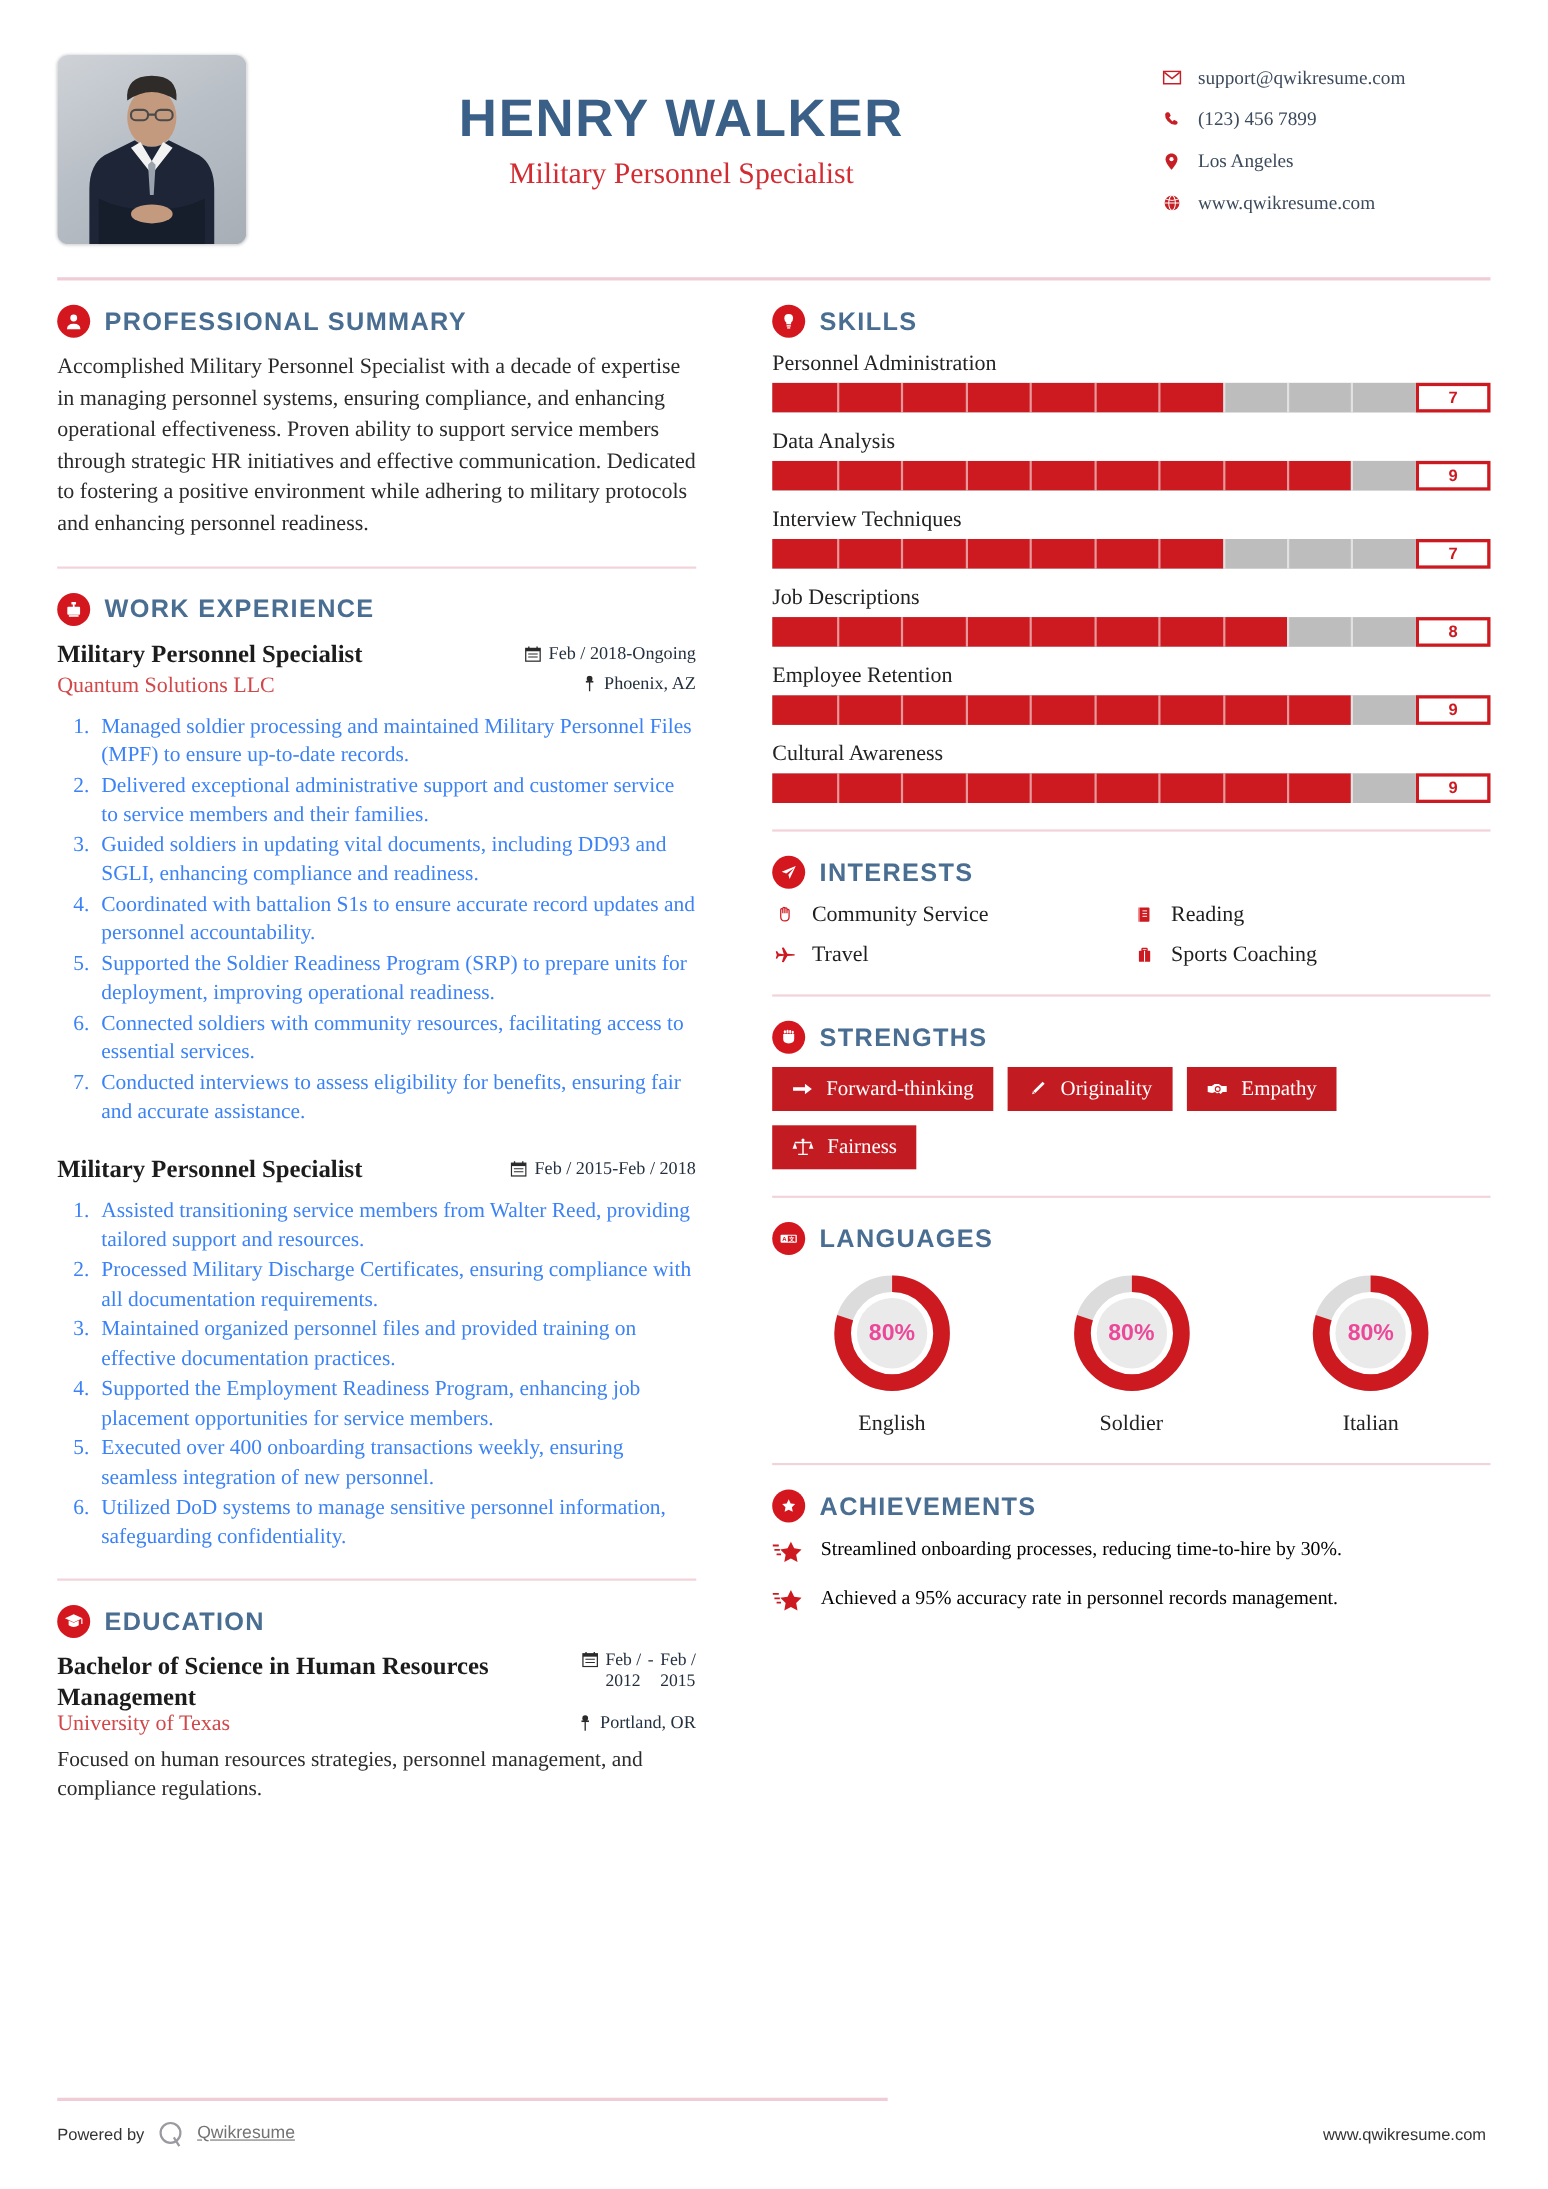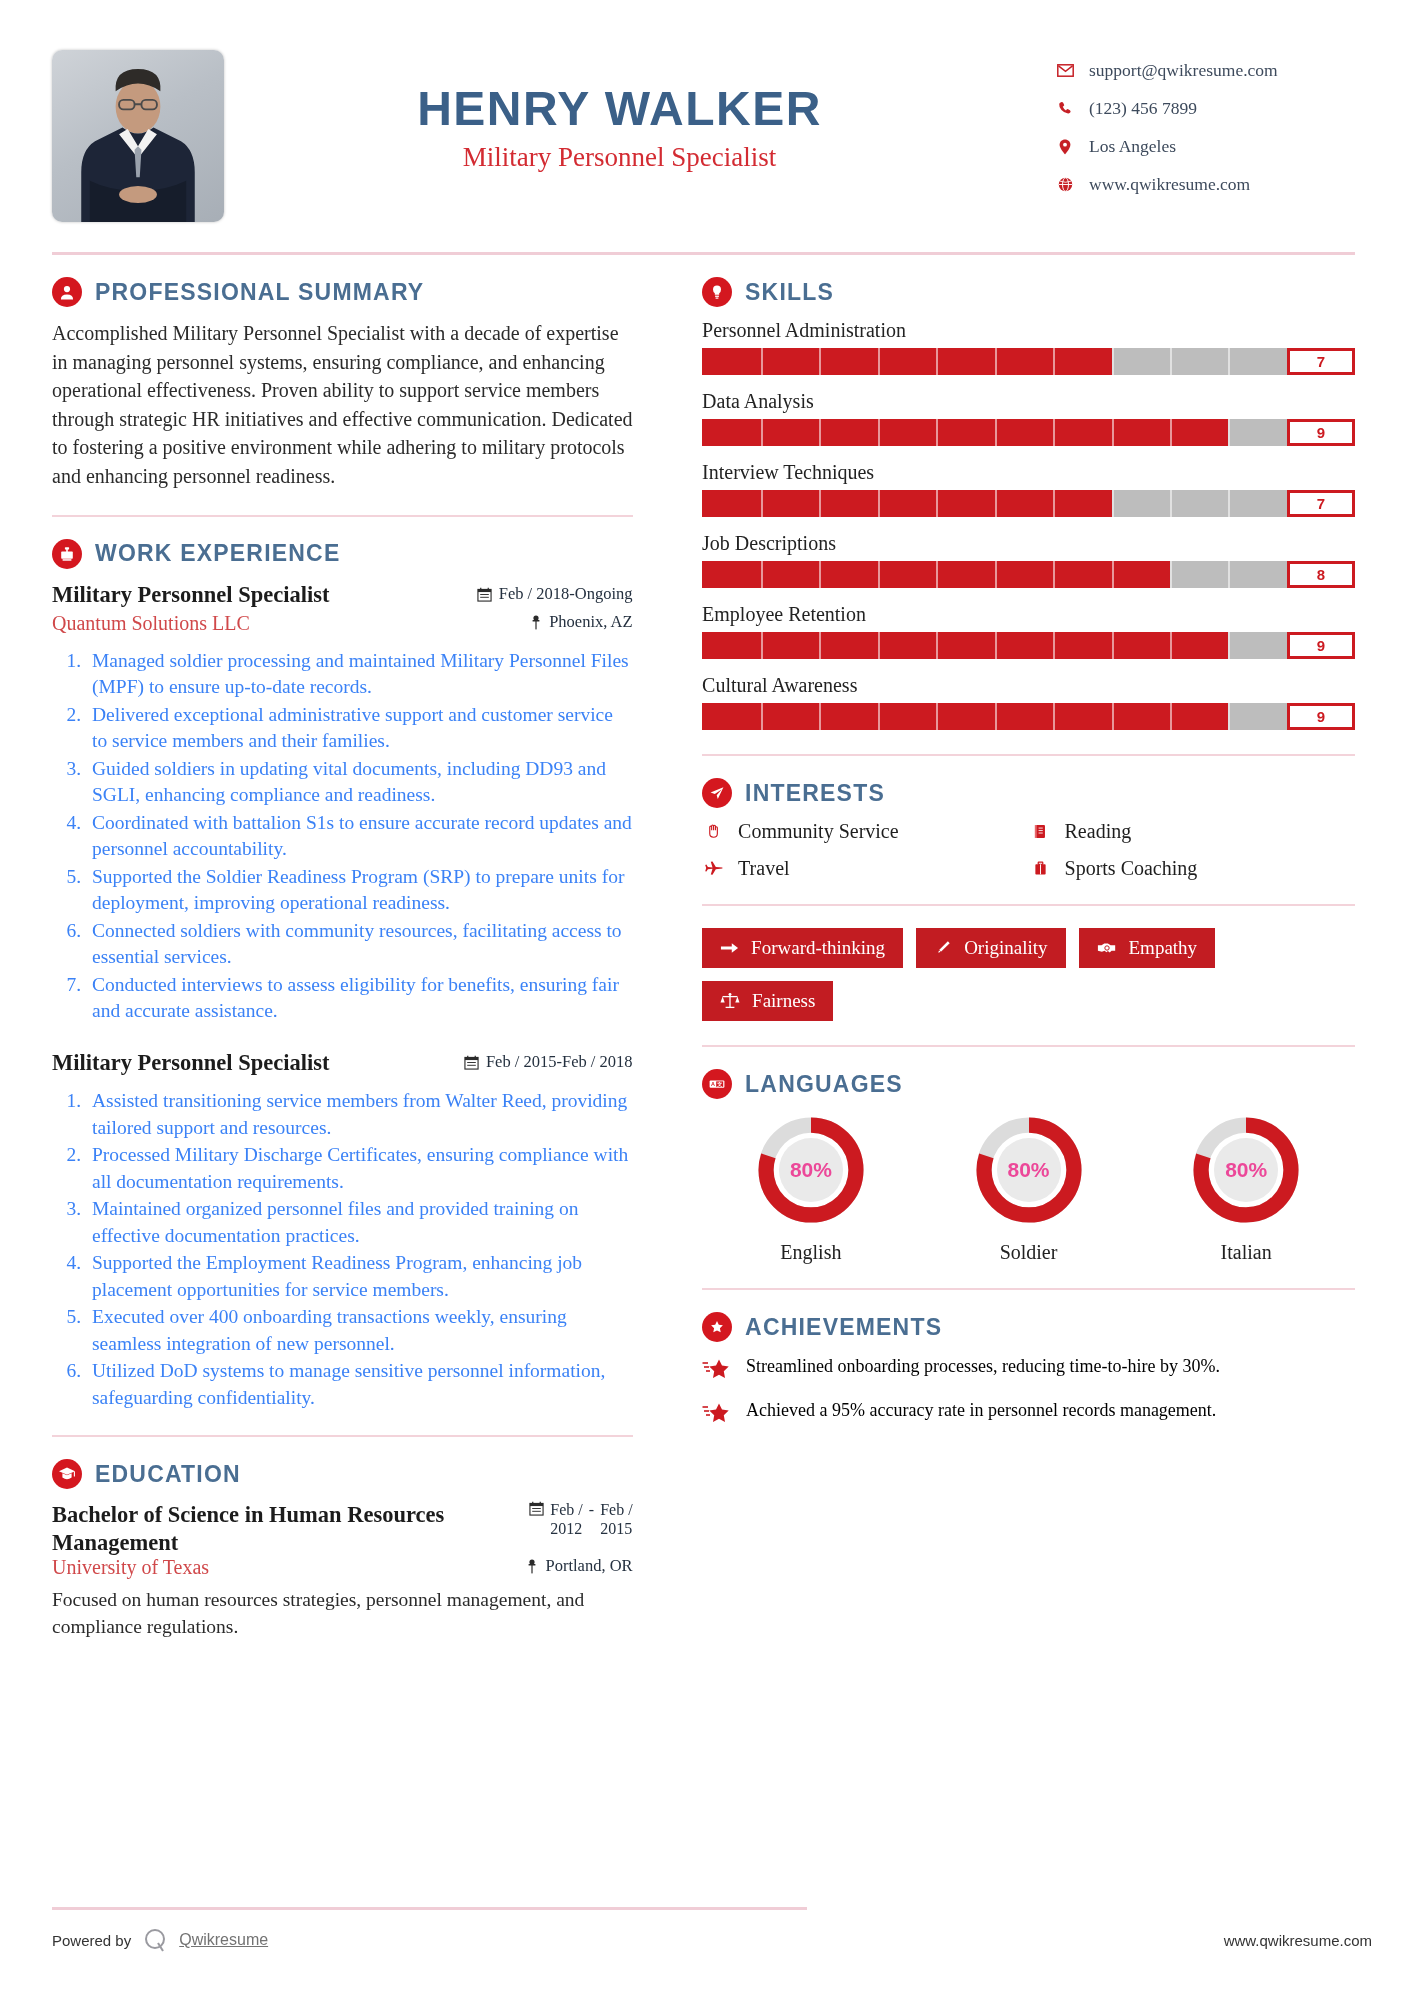--- a/index.html
+++ b/index.html
@@ -105,21 +105,21 @@
                  justify-content: center; font-family: Liberation Sans, sans-serif;
                  font-weight: 700; font-size: 21px; color: #ec4899; }
   .lang-name { font-size: 20px; color: #222; margin-top: 12px; }
 
   
   .ach { display: flex; gap: 14px; margin-bottom: 17px; align-items: flex-start; }
   .ach .ai { flex: 0 0 30px; padding-top: 3px; display: inline-flex; }
   .ach-txt { font-size: 18px; line-height: 1.38; color: #000000; }
 
   
-  .footer-wrap { position: absolute; left: 52px; right: 35px; bottom: 36px; }
+  .footer-wrap { position: absolute; left: 52px; right: 56px; bottom: 36px; }
   .footer-rule { height: 3px; background: #f0cdd6; width: 755px; }
   .footer { display: flex; align-items: center; justify-content: space-between; margin-top: 16px; }
   .powered { display: flex; align-items: center; gap: 10px; font-size: 15px; color: #333;
              font-family: "Liberation Sans", sans-serif; }
   .qlogo { width: 28px; height: 28px; display: inline-flex; }
   .qname { font-family: "Liberation Sans", sans-serif; font-size: 16px; color: #737373;
            text-decoration: underline; }
   .fsite { font-family: "Liberation Sans", sans-serif; font-size: 15px; color: #333; }
 </style>
 </head>
@@ -525,20 +525,32 @@
                 </svg>
             </span>
             <span>Sports Coaching</span>
           </div>
         </div>
       </div>
 
       <div class="sec-rule"></div>
 
       <div>
+        <div class="sec-head">
+          <span class="sec-ico">
+            <svg width="20" height="20" viewBox="0 0 20 20">
+                <rect x="5.6" y="3.6" width="1.9" height="3" rx="0.9" fill="#fff"></rect>
+                <rect x="8" y="3.2" width="1.9" height="3.4" rx="0.9" fill="#fff"></rect>
+                <rect x="10.4" y="3.4" width="1.9" height="3.2" rx="0.9" fill="#fff"></rect>
+                <rect x="12.8" y="4" width="1.8" height="2.8" rx="0.9" fill="#fff"></rect>
+                <path d="M5 7 h10 v4.6 q0 4 -5 4 q-5 0 -5 -4z" fill="#fff"></path>
+              </svg>
+          </span>
+          <span class="sec-title">STRENGTHS</span>
+        </div>
         <div class="strengths">
           <div class="strength">
             <span class="si">
               <svg width="19" height="16" viewBox="0 0 20 16">
                   <path d="M1 6.4 h11.4 V3 L19 8 L12.4 13 V9.6 H1z" fill="#fff"></path>
                 </svg>
             </span>
             <span>Forward-thinking</span>
           </div>
           <div class="strength">

